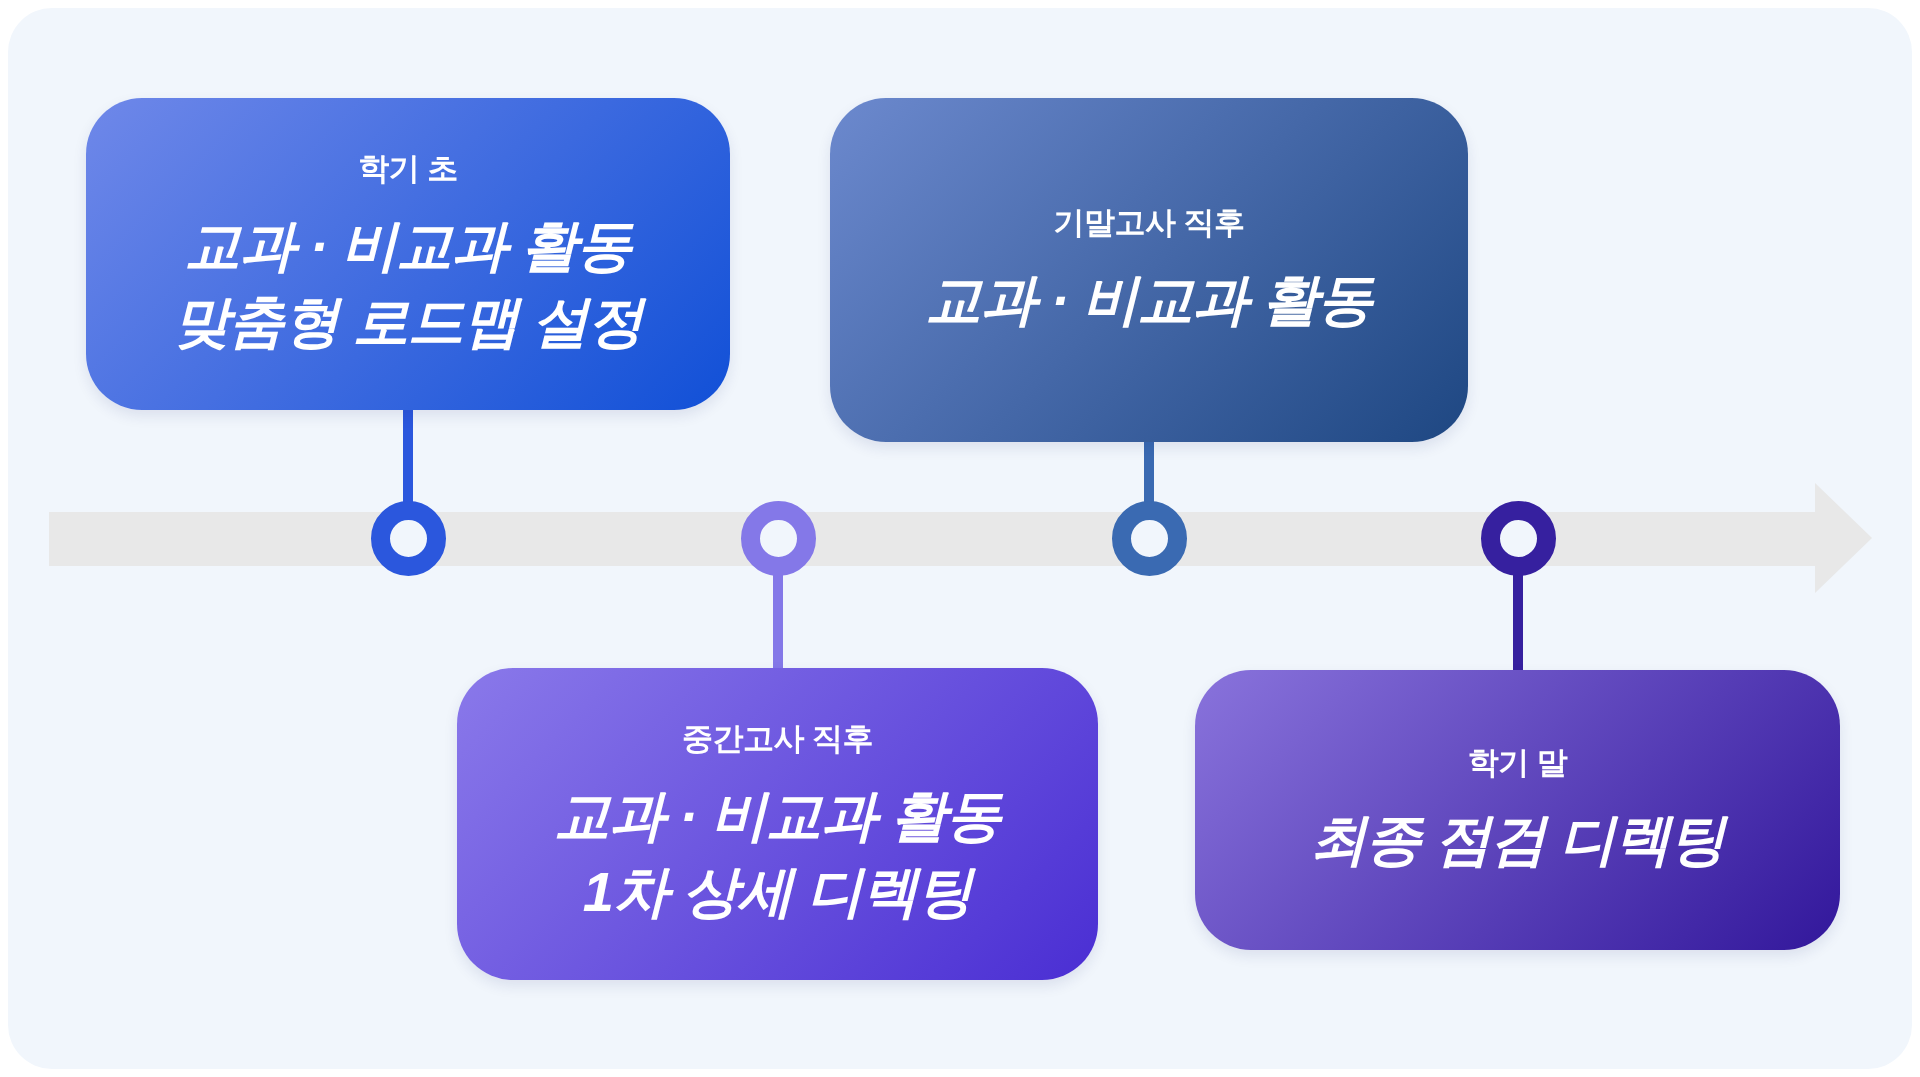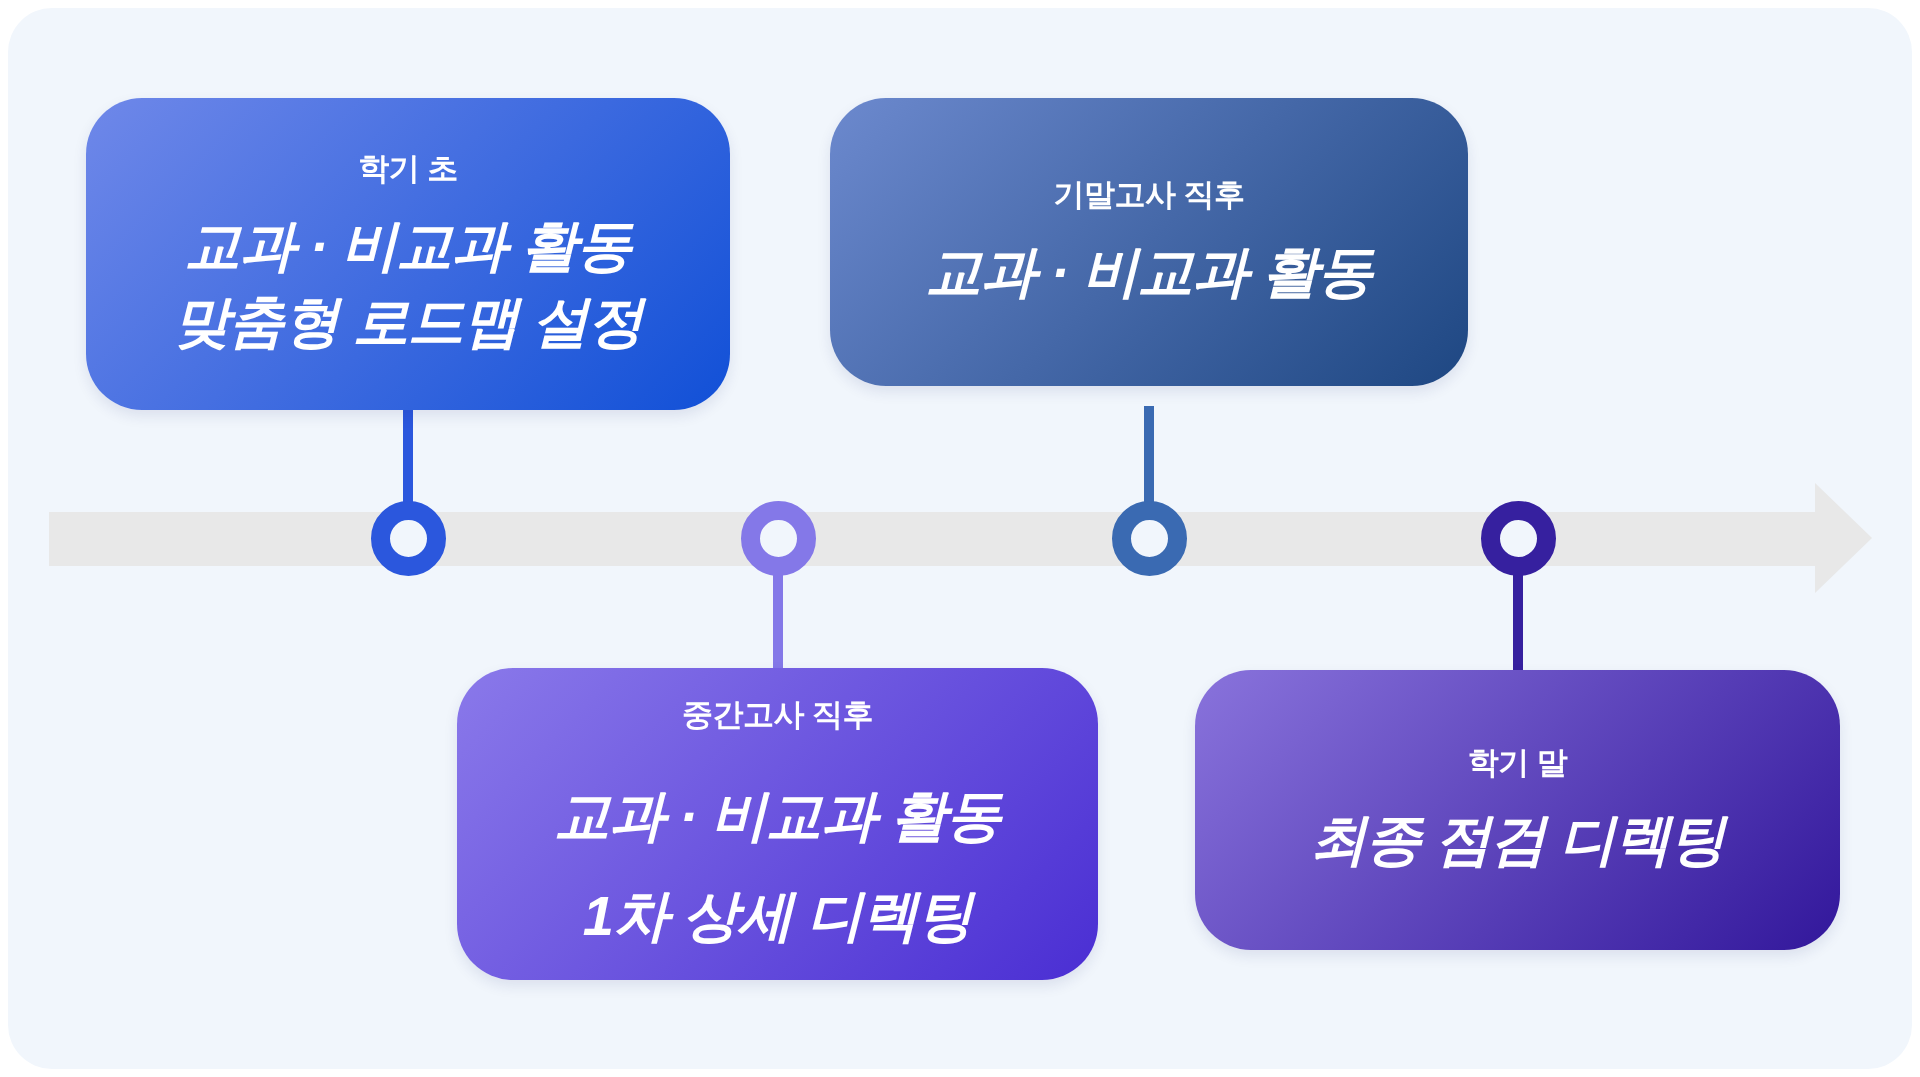--- a/index.html
+++ b/index.html
@@ -66,21 +66,21 @@
     border-radius: 56px;
     display: flex;
     flex-direction: column;
     align-items: center;
     justify-content: center;
     text-align: center;
     color: #ffffff;
     box-shadow: 0 6px 14px rgba(25, 40, 110, 0.10);
   }
   .card.c1 { left: 86px;   top: 98px;  width: 644px; height: 312px; }
-  .card.c2 { left: 830px;  top: 98px;  width: 638px; height: 288px; }
+  .card.c2 { left: 830px;  top: 98px;  width: 638px; height: 344px; }
   .card.c3 { left: 457px;  top: 668px; width: 641px; height: 312px; }
   .card.c4 { left: 1195px; top: 670px; width: 645px; height: 280px; }
   .card-label {
     font-size: 31px;
     font-weight: 700;
     letter-spacing: -0.5px;
     margin-bottom: 18px;
   }
   .card-line {
     font-size: 56px;
@@ -113,21 +113,21 @@
     <div class="card-label">학기 초</div>
     <div class="card-line">교과 · 비교과 활동</div>
     <div class="card-line">맞춤형 로드맵 설정</div>
   </div>
 
   <div class="card c2" style="background: linear-gradient(135deg, rgb(108, 137, 206) 0%, rgb(30, 71, 130) 100%);">
     <div class="card-label">기말고사 직후</div>
     <div class="card-line">교과 · 비교과 활동</div>
   </div>
 
-  <div class="card c3" style="background: linear-gradient(135deg, rgb(138, 121, 234) 0%, rgb(74, 46, 211) 100%); gap: 24px;">
+  <div class="card c3" style="background: linear-gradient(135deg, rgb(138, 121, 234) 0%, rgb(74, 46, 211) 100%);">
     <div class="card-label">중간고사 직후</div>
     <div class="card-line">교과 · 비교과 활동</div>
     <div class="card-line">1차 상세 디렉팅</div>
   </div>
 
   <div class="card c4" style="background: linear-gradient(135deg, rgb(137, 115, 220) 0%, rgb(50, 23, 155) 100%);">
     <div class="card-label">학기 말</div>
     <div class="card-line">최종 점검 디렉팅</div>
   </div>
 </div>

